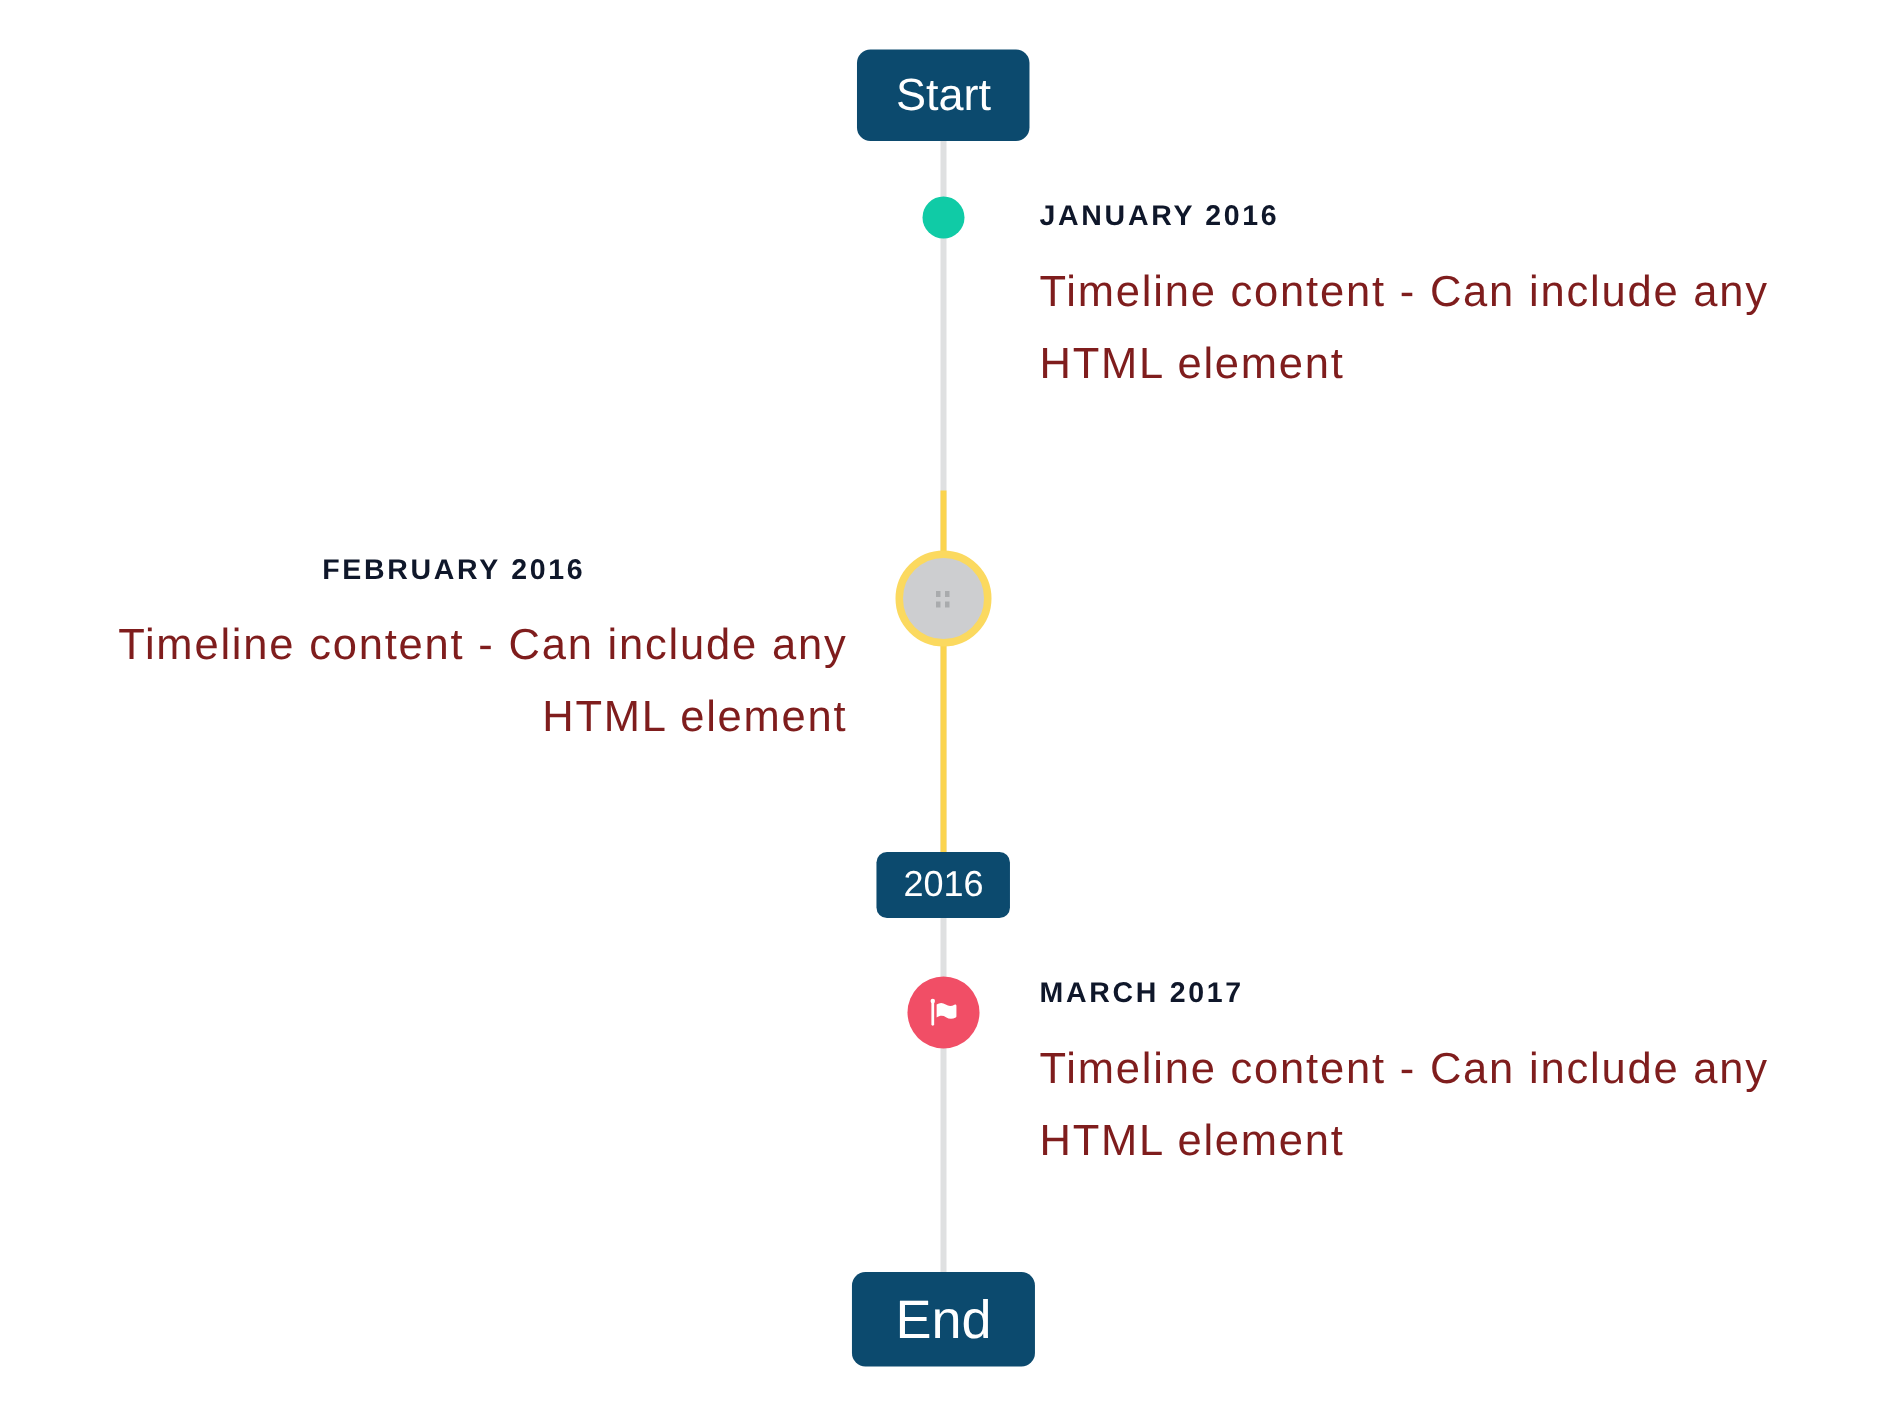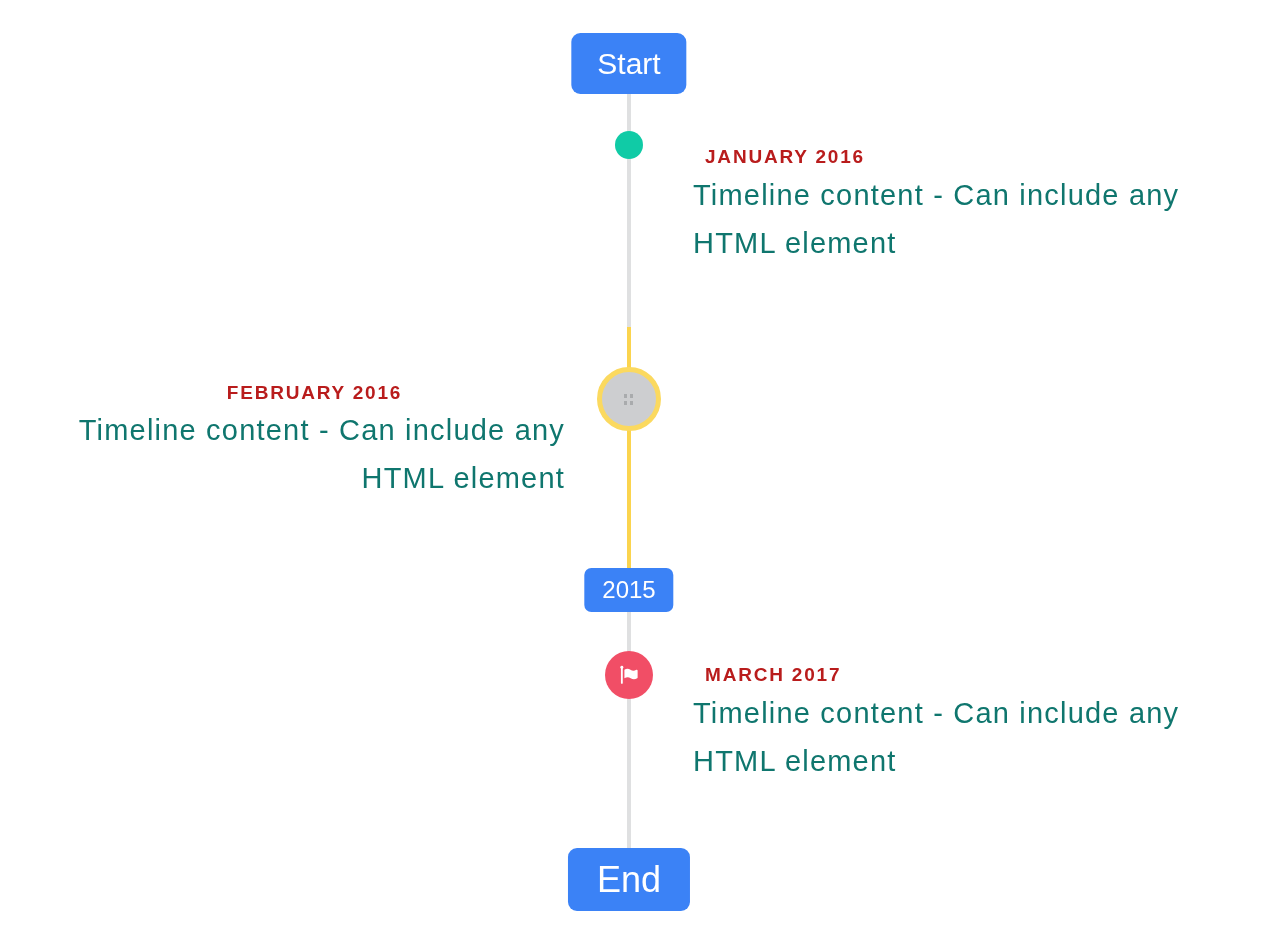--- a/index.html
+++ b/index.html
@@ -27,21 +27,21 @@
     width: 4px; height: 241px;
     background: #fbd44e;
     z-index: 2;
   }
 
   
   .badge {
     position: absolute;
     left: 629px;
     transform: translateX(-50%);
-    background: #3b82f6;
+    background: #0c4a6e;
     color: #ffffff;
     border-radius: 9px;
     display: flex;
     align-items: center;
     justify-content: center;
     white-space: nowrap;
     z-index: 4;
   }
   .badge-start { top: 33px;  height: 61px; padding: 0 26px; font-size: 30px; }
   .badge-year  { top: 568px; height: 44px; padding: 0 18px; font-size: 24px; border-radius: 7px; }
@@ -78,35 +78,35 @@
     background: #f14e66;
     display: flex;
     align-items: center;
     justify-content: center;
   }
   .marker-flag svg { width: 22px; height: 22px; display: block; }
 
   
   .event-heading {
     position: absolute;
-    margin: 12px;
+    margin: 0;
     font-size: 19px;
     font-weight: 700;
     letter-spacing: 1.8px;
-    color: #b91c1c;
+    color: #0f172a;
     z-index: 2;
   }
   .event-content {
     position: absolute;
     margin: 0;
     width: 525px;
     font-size: 29px;
     letter-spacing: 1.2px;
     line-height: 48px;
-    color: #0f766e;
+    color: #7f1d1d;
     z-index: 2;
   }
   .side-right { left: 693px; text-align: left; }
   .side-left  { left: 40px;  width: 525px; text-align: right; }
   .heading-left { left: 40px; width: 525px; text-align: center; }
 
   .h-ev1 { top: 134px; }
   .c-ev1 { top: 171px; }
   .h-ev2 { top: 370px; }
   .c-ev2 { top: 406px; }
@@ -129,21 +129,21 @@
   <h3 class="event-heading side-right h-ev1">JANUARY 2016</h3>
   <p class="event-content side-right c-ev1">Timeline content - Can include any HTML element</p>
 
   <div class="marker marker-image">
     <span class="broken-img"></span>
   </div>
   <h3 class="event-heading heading-left h-ev2">FEBRUARY 2016</h3>
   <p class="event-content side-left c-ev2">Timeline content - Can include any HTML element</p>
 
   <div class="badge badge-year">
-    <span>2015</span>
+    <span>2016</span>
   </div>
 
   <div class="marker marker-flag">
     <svg viewBox="0 0 24 24" fill="none" xmlns="http://www.w3.org/2000/svg">
       <circle cx="4.2" cy="3.6" r="1.6" fill="#ffffff"></circle>
       <rect x="3.2" y="3.6" width="2" height="18" rx="1" fill="#ffffff"></rect>
       <path d="M7 6.2 c2.2,-1.5 4.4,-1.5 6.6,0 c2.1,1.4 4.2,1.4 6.4,0.1 c0.6,-0.35 1.4,0.08 1.4,0.8 v7.6 c0,0.35 -0.18,0.68 -0.5,0.86 c-2.4,1.4 -4.8,1.35 -7.1,-0.15 c-2.2,-1.45 -4.4,-1.4 -6.8,0.2 z" fill="#ffffff"></path>
     </svg>
   </div>
   <h3 class="event-heading side-right h-ev3">MARCH 2017</h3>

